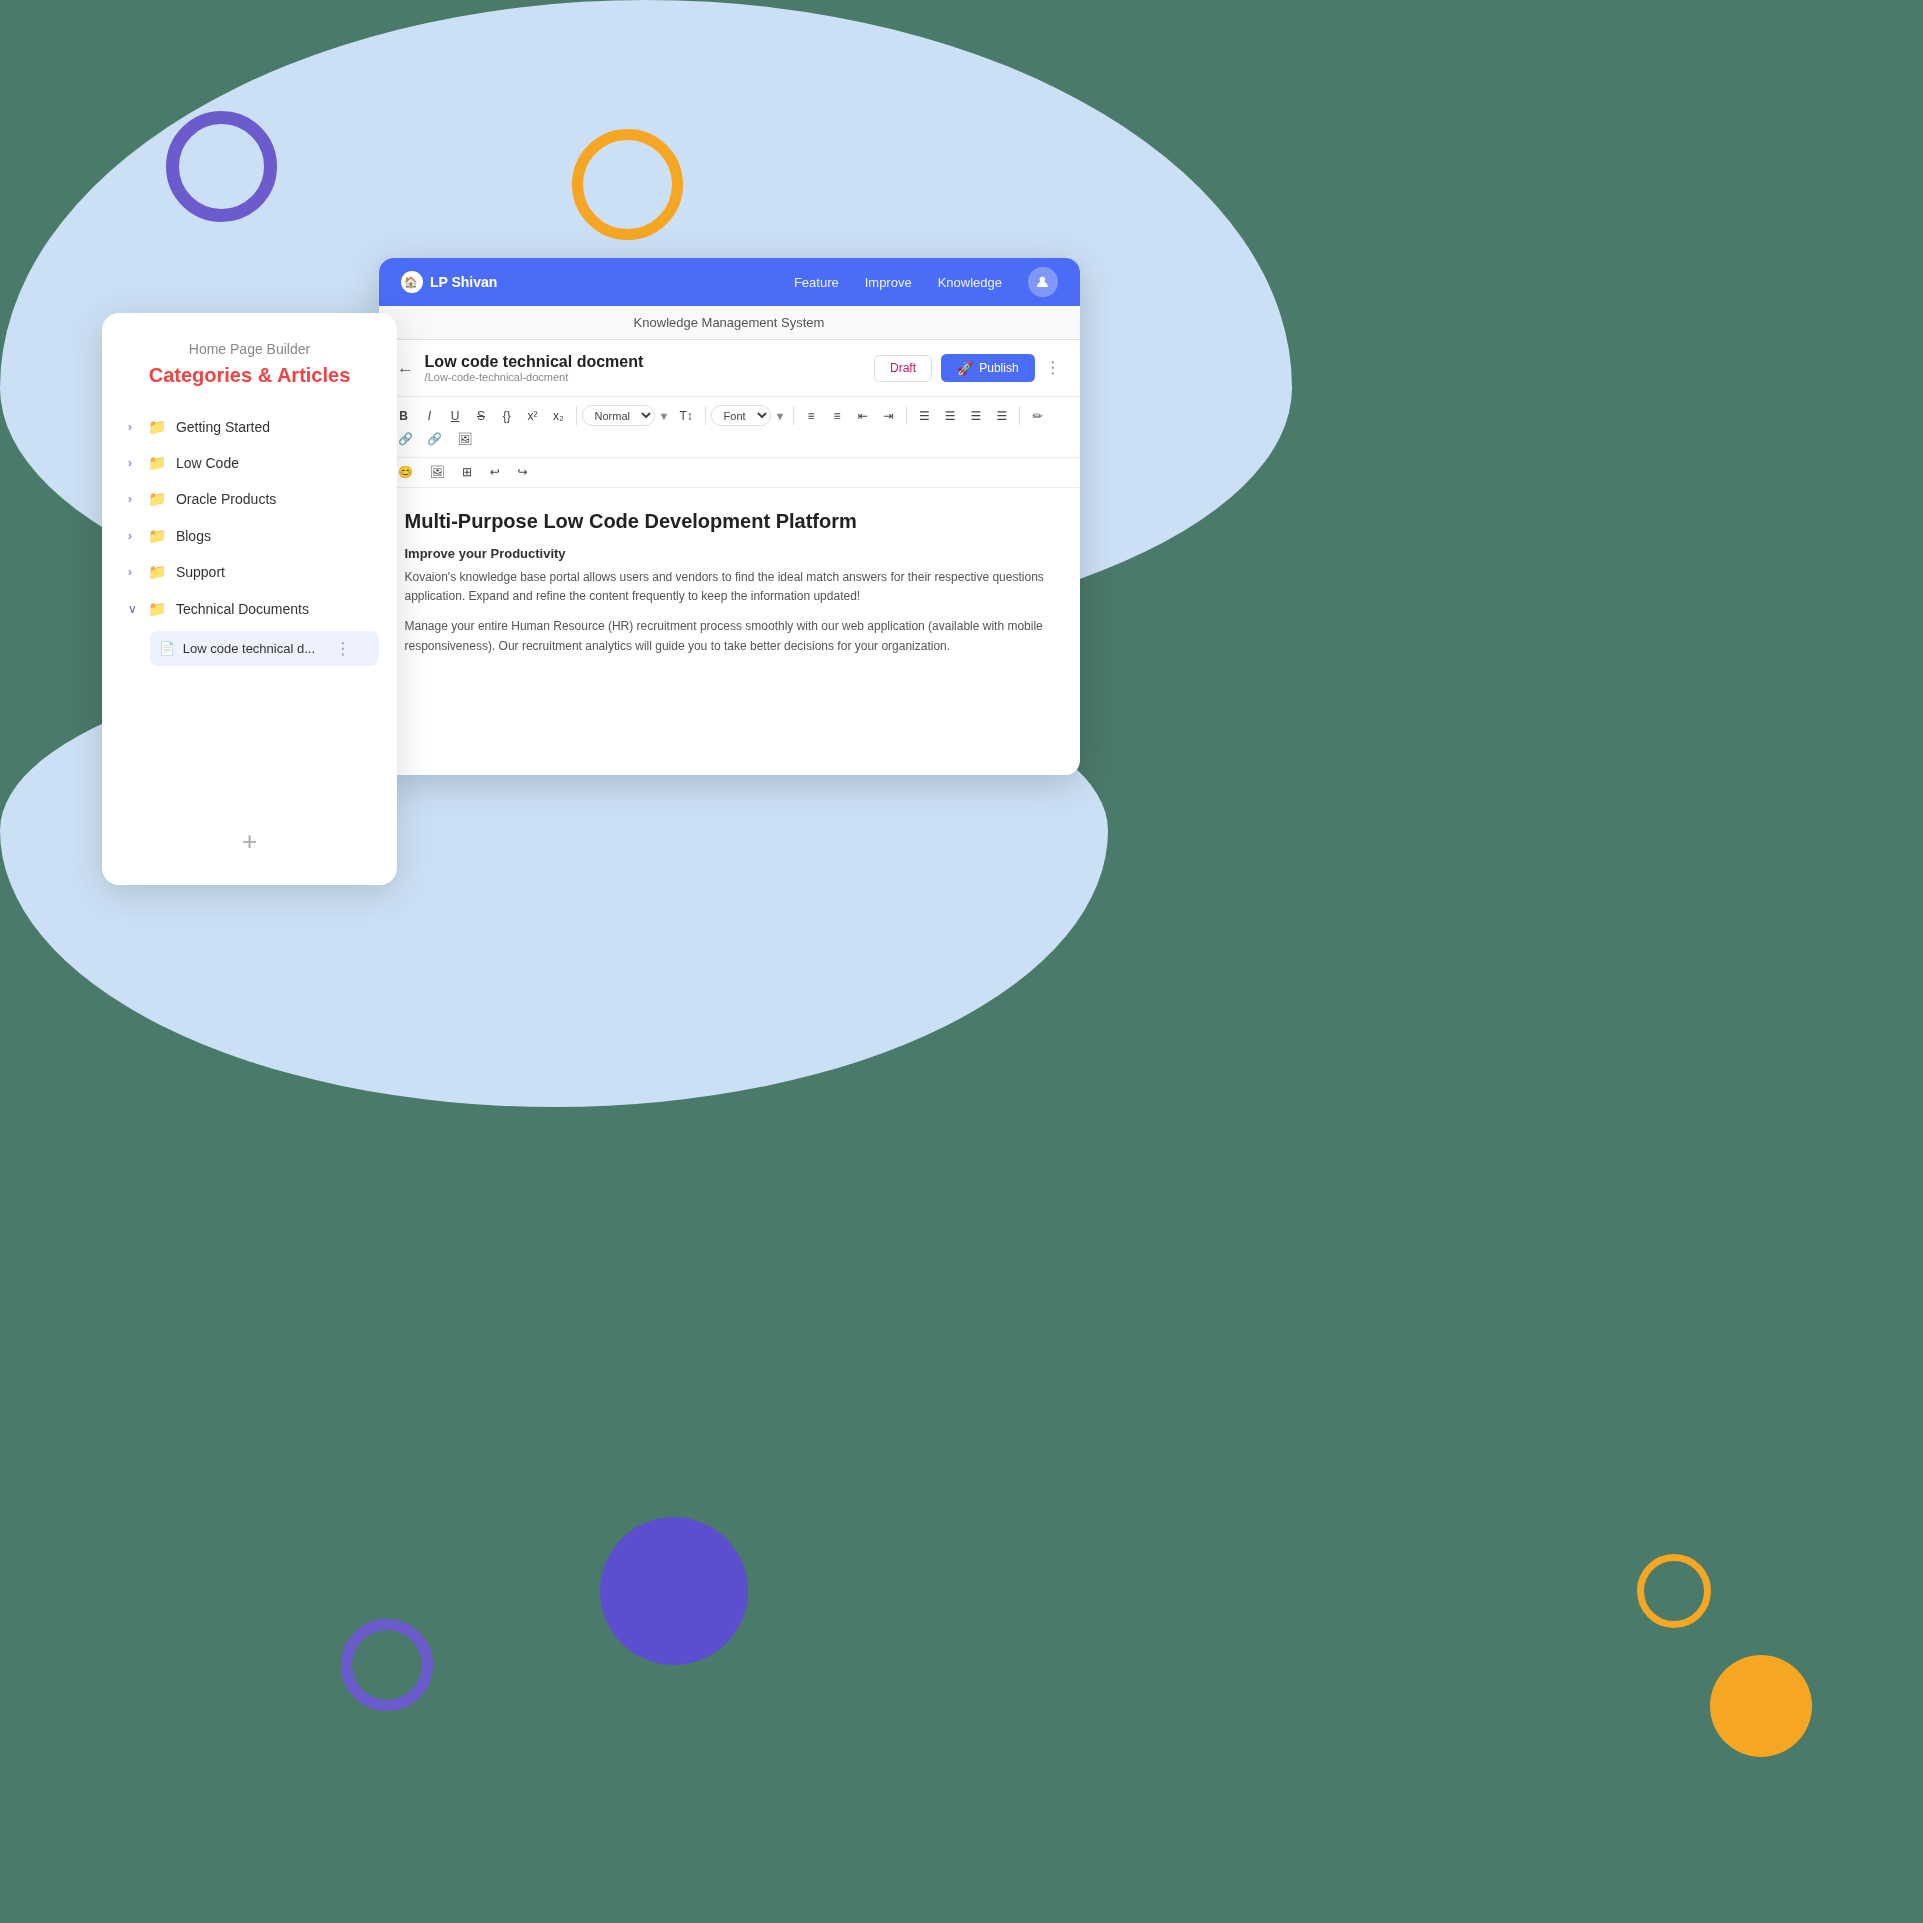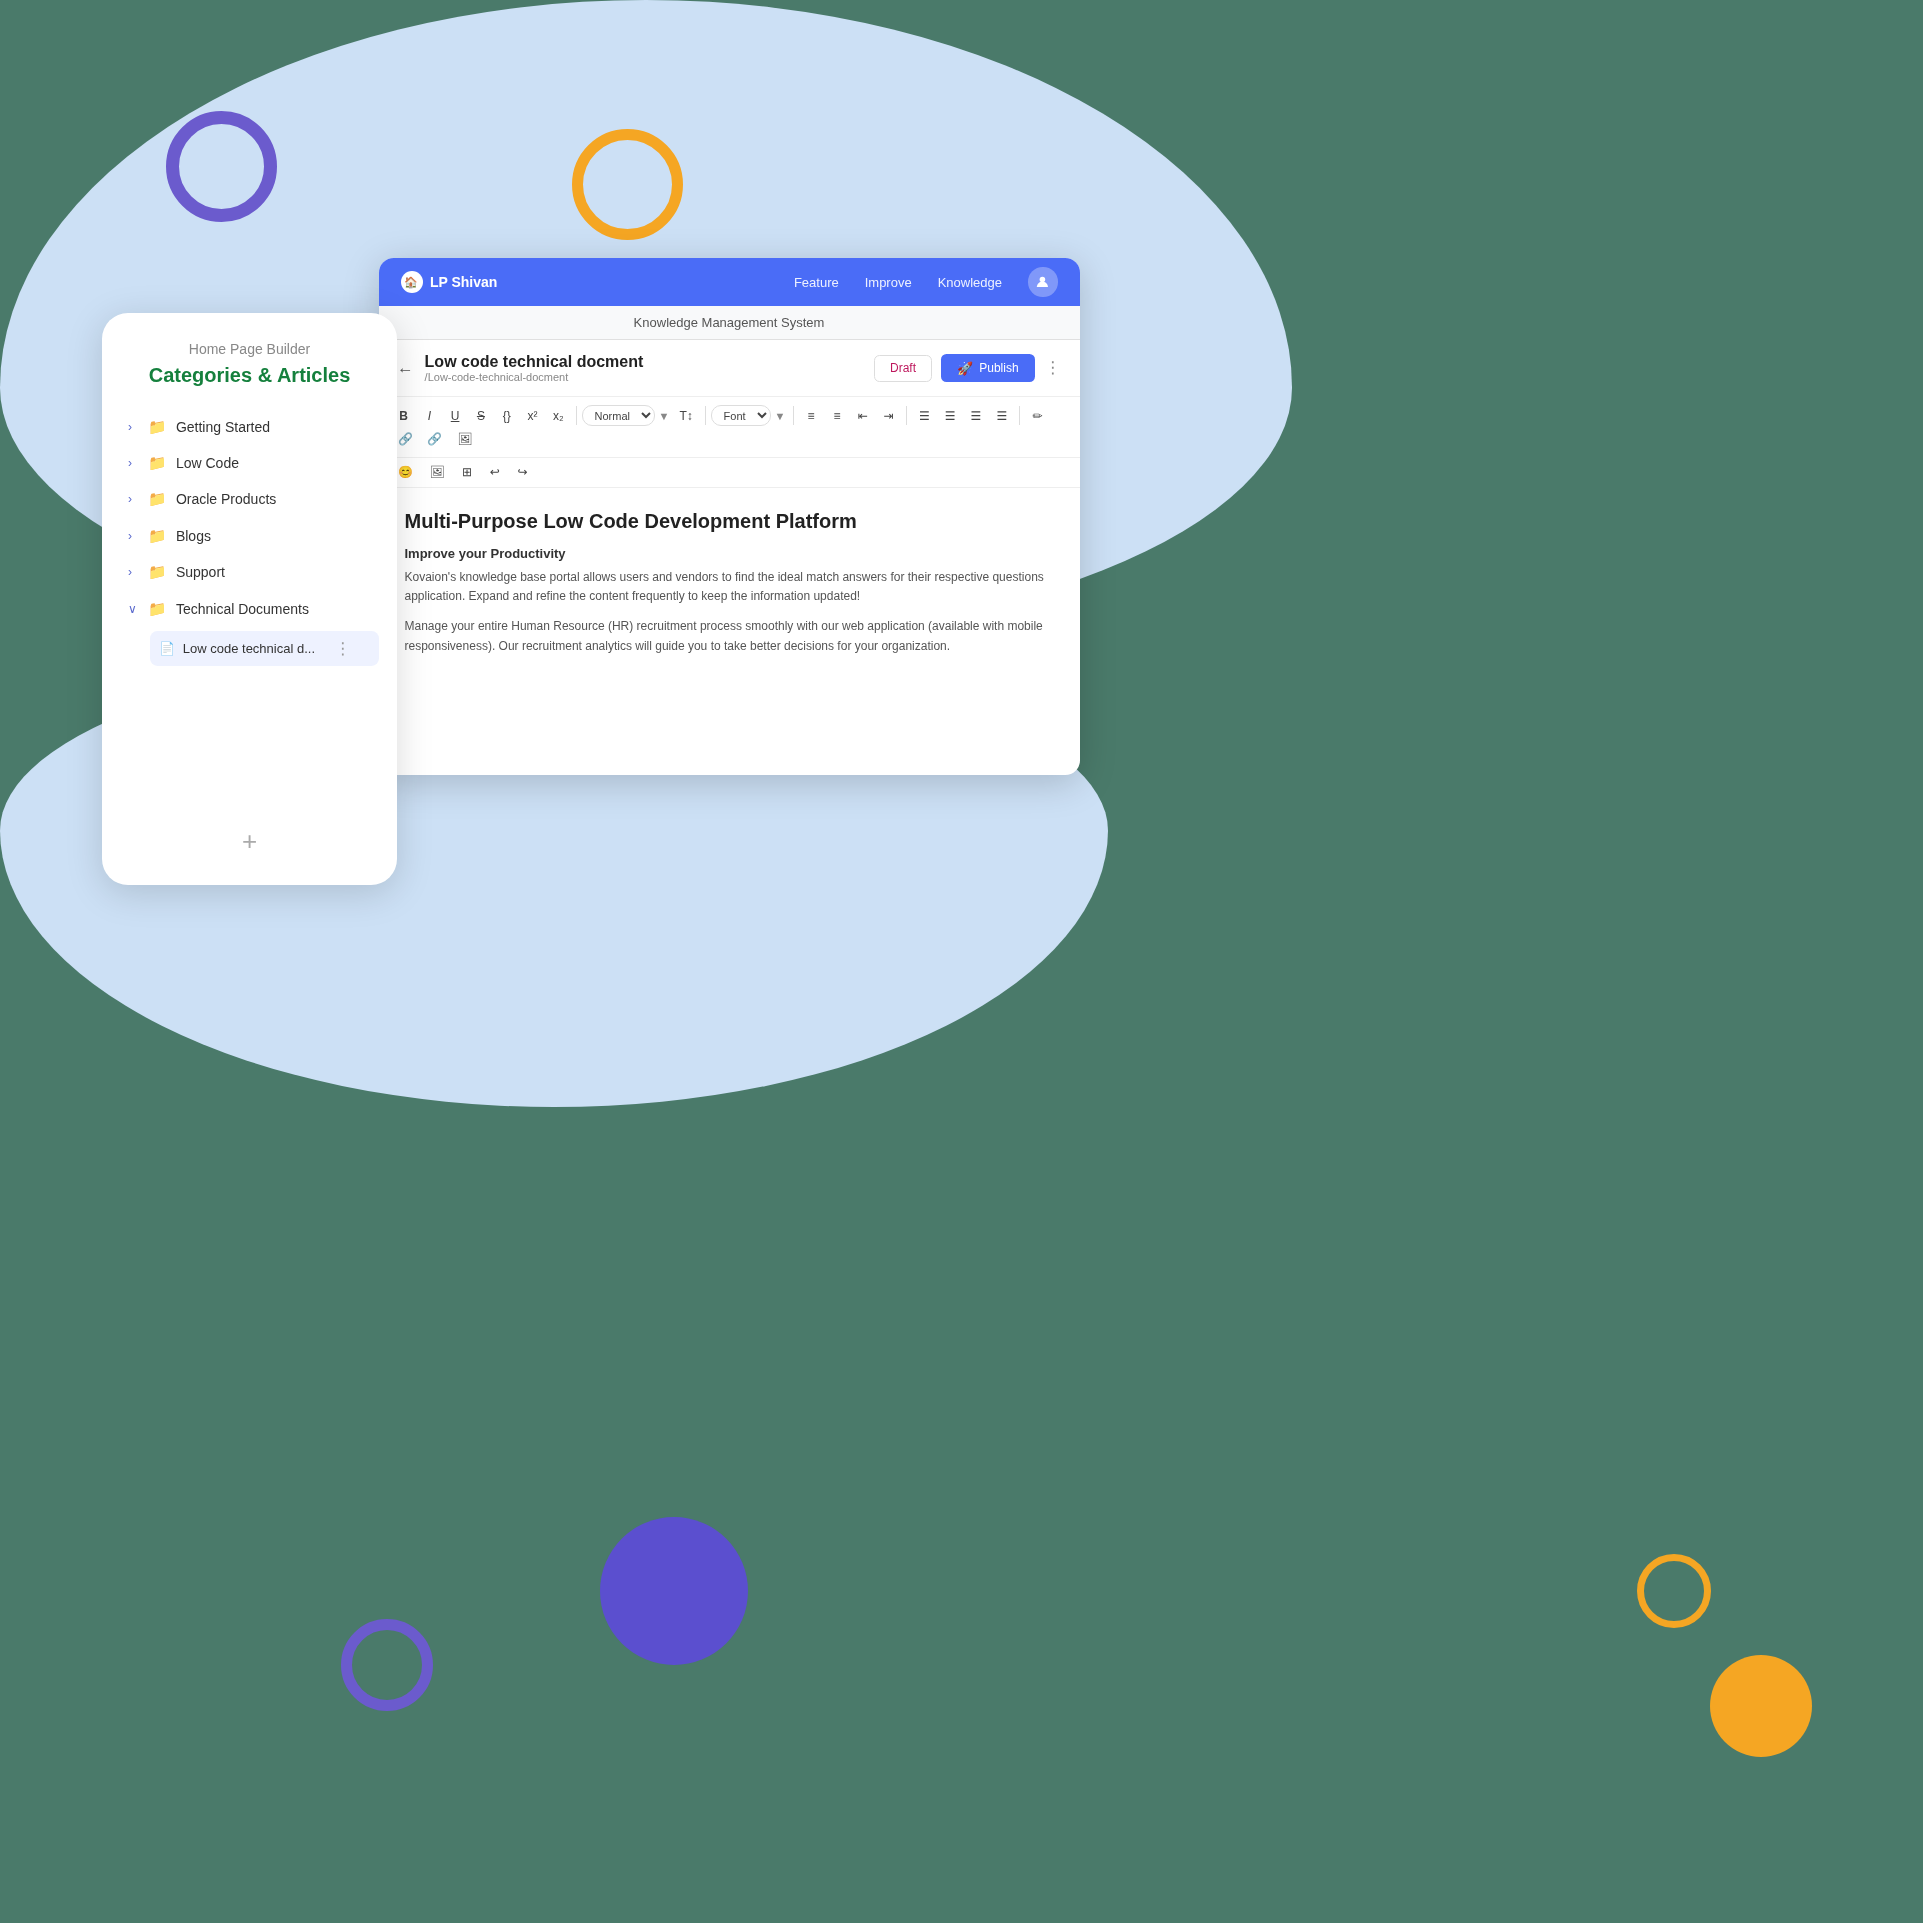--- a/index.html
+++ b/index.html
@@ -78,39 +78,39 @@
       display: flex;
       align-items: flex-start;
       gap: 0;
     }
 
     
     .left-panel {
       width: 295px;
       min-height: 572px;
       background: white;
-      border-radius: 26px;
+      border-radius: 17px;
       box-shadow: 0 7.4px 37px rgba(0,0,0,0.15);
       padding: 28px 18.5px;
       z-index: 15;
       margin-top: 55px;
       position: relative;
       display: flex;
       flex-direction: column;
     }
     .left-panel-title {
       font-size: 14px;
       color: #888;
       text-align: center;
       margin-bottom: 7.4px;
     }
     .left-panel-heading {
       font-size: 20px;
       font-weight: 700;
-      color: #15803d;
+      color: #ef4444;
       text-align: center;
       margin-bottom: 22px;
     }
     .category-item {
       display: flex;
       align-items: center;
       padding: 8.3px 7.4px;
       cursor: pointer;
       border-radius: 7.4px;
       margin-bottom: 1.8px;

